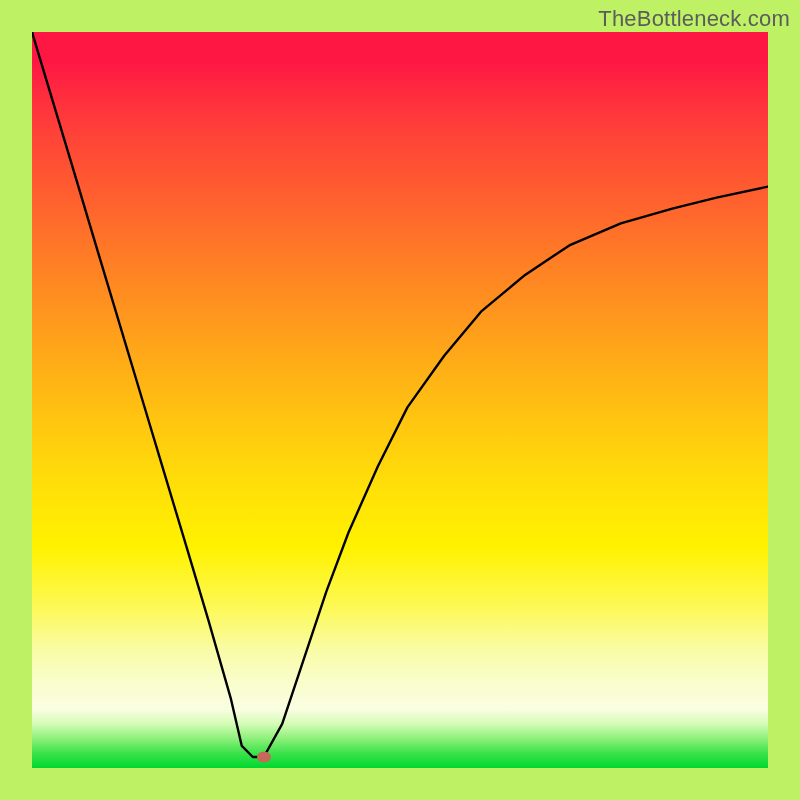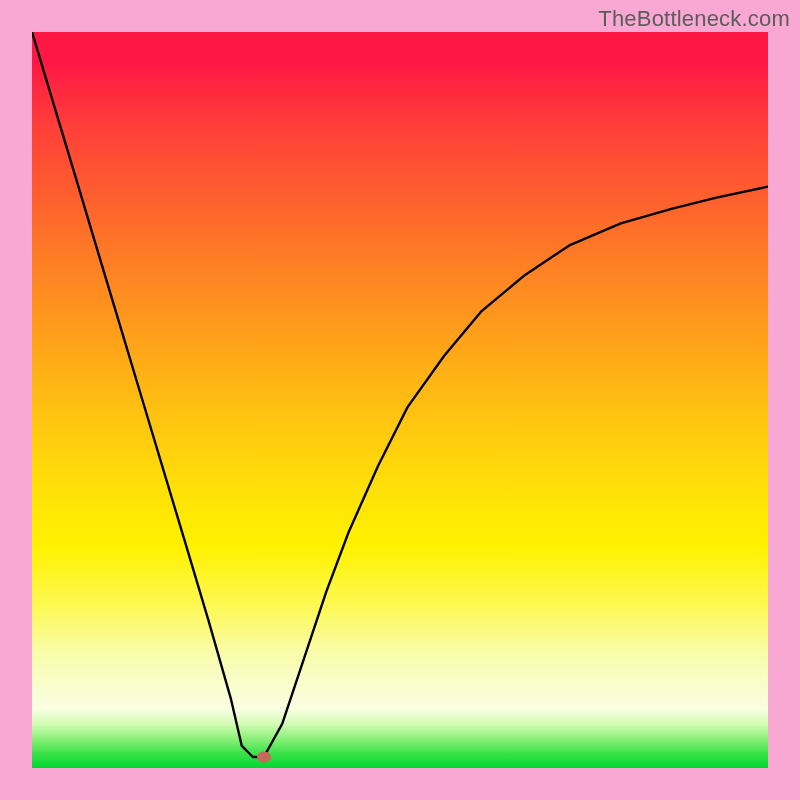--- a/index.html
+++ b/index.html
@@ -10,21 +10,21 @@
     background: #000;
     font-family: Arial, Helvetica, sans-serif;
     overflow: hidden;
   }
   .frame {
     position: absolute;
     left: 0;
     top: 0;
     width: 800px;
     height: 800px;
-    background: #f9a8d4;
+    background: #bef264;
   }
   .plot {
     position: absolute;
     left: 32px;
     top: 32px;
     width: 736px;
     height: 736px;
     overflow: hidden;
   }
   .gradient {

